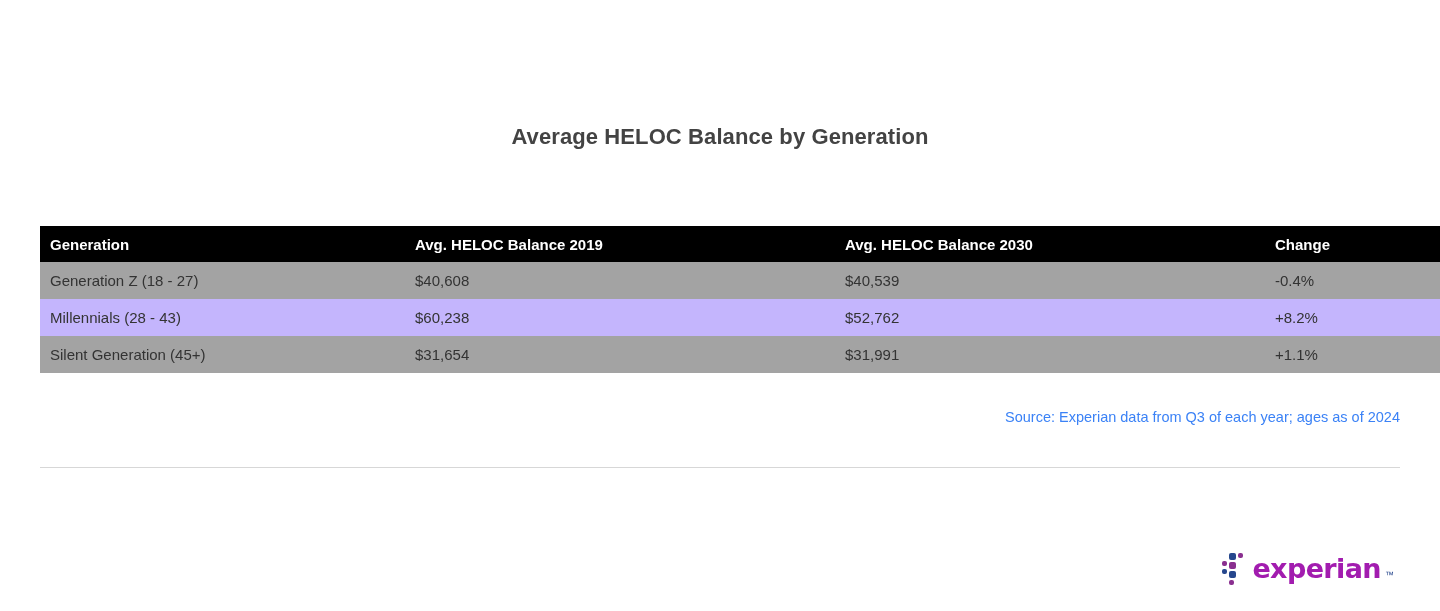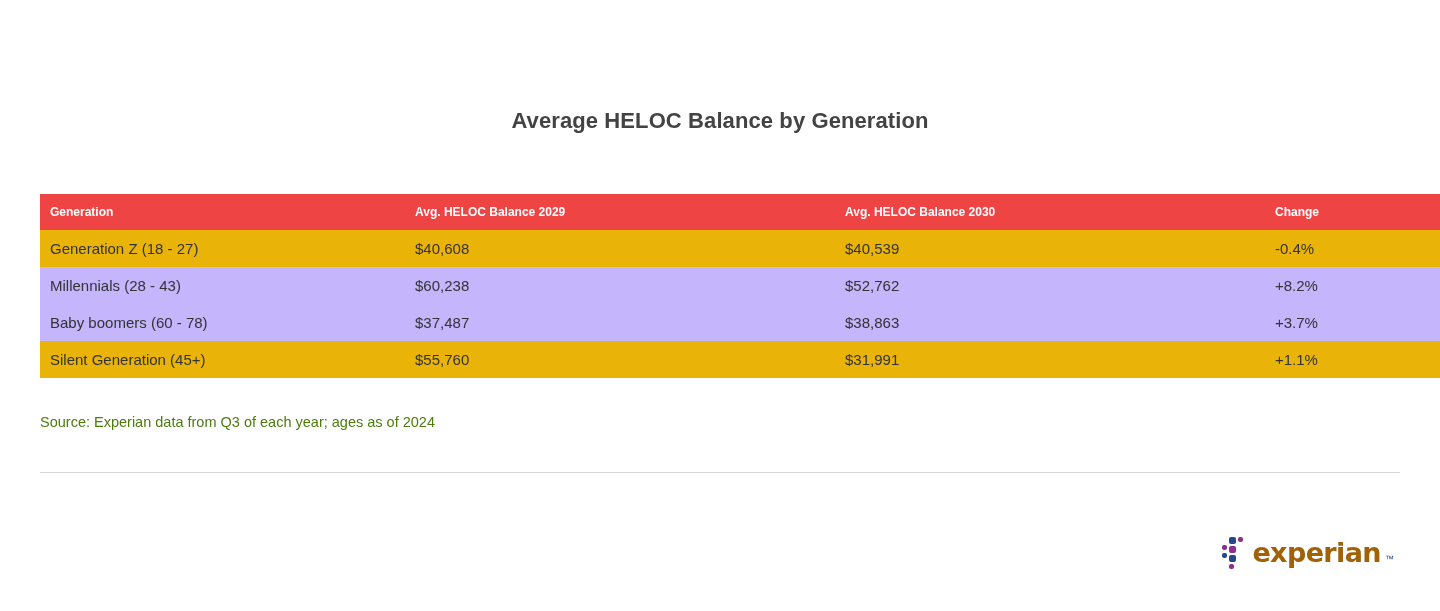--- a/index.html
+++ b/index.html
@@ -19,68 +19,69 @@
     position: relative;
     width: 1440px;
     height: 611px;
     box-sizing: border-box;
   }
   .chart-title {
     text-align: center;
     font-size: 22px;
     font-weight: bold;
     color: #434343;
-    margin: 0;
+    margin: 16px;
     padding-top: 108px;
     letter-spacing: 0.1px;
   }
   .table-wrap {
     margin: 0 40px;
     padding-top: 60px;
   }
   table.data-table {
     width: 1360px;
     border-collapse: collapse;
     table-layout: fixed;
     font-size: 15px;
   }
   table.data-table thead th {
-    background: #ef4444;
+    background: #000000;
     color: #ffffff;
     font-weight: bold;
     text-align: left;
-    font-size: 12px;
+    font-size: 15px;
     padding: 9px 0 9px 10px;
     height: 18px;
     vertical-align: middle;
     white-space: nowrap;
   }
   table.data-table tbody td {
     padding: 10px 0 10px 10px;
     color: #333333;
     font-size: 15px;
     vertical-align: middle;
     border: none;
   }
   table.data-table tbody tr.odd-row td {
-    background: #eab308;
+    background: #a3a3a3;
   }
   table.data-table tbody tr.even-row td {
     background: #c4b5fd;
   }
   .col-gen { width: 355px; }
   .col-y1  { width: 420px; }
   .col-y2  { width: 420px; }
   .col-chg { width: 165px; }
 
   .source-note {
     margin: 0 40px;
     padding-top: 36px;
     font-size: 14.5px;
-    color: #4d7c0f;
+    color: #3b82f6;
+    text-align: right;
   }
   .divider {
     margin: 0 40px;
     margin-top: 42px;
     border-top: 1px solid #d7d7d7;
     height: 0;
   }
   .footer {
     position: absolute;
     right: 46px;
@@ -96,21 +97,21 @@
   }
   .logo-dots span {
     position: absolute;
     display: block;
     border-radius: 2px;
   }
   .experian-word {
     font-family: "DejaVu Sans", sans-serif;
     font-size: 27px;
     font-weight: bold;
-    color: #a16207;
+    color: #a21caf;
     letter-spacing: -0.6px;
     line-height: 1;
   }
   .experian-tm {
     font-size: 9px;
     color: #26478d;
     align-self: flex-end;
     padding-bottom: 5px;
   }
 </style>
@@ -119,47 +120,41 @@
 
 <div class="page">
 
   <h1 class="chart-title">Average HELOC Balance by Generation</h1>
 
   <div class="table-wrap">
     <table class="data-table">
       <thead>
         <tr>
           <th class="col-gen">Generation</th>
-          <th class="col-y1">Avg. HELOC Balance 2029</th>
+          <th class="col-y1">Avg. HELOC Balance 2019</th>
           <th class="col-y2">Avg. HELOC Balance 2030</th>
           <th class="col-chg">Change</th>
         </tr>
       </thead>
       <tbody>
         <tr class="odd-row">
           <td>Generation Z (18 - 27)</td>
           <td>$40,608</td>
           <td>$40,539</td>
           <td>-0.4%</td>
         </tr>
         <tr class="even-row">
           <td>Millennials (28 - 43)</td>
           <td>$60,238</td>
           <td>$52,762</td>
           <td>+8.2%</td>
         </tr>
-        <tr class="even-row">
-          <td>Baby boomers (60 - 78)</td>
-          <td>$37,487</td>
-          <td>$38,863</td>
-          <td>+3.7%</td>
-        </tr>
         <tr class="odd-row">
           <td>Silent Generation (45+)</td>
-          <td>$55,760</td>
+          <td>$31,654</td>
           <td>$31,991</td>
           <td>+1.1%</td>
         </tr>
       </tbody>
     </table>
   </div>
 
   <div class="source-note">Source: Experian data from Q3 of each year; ages as of 2024</div>
 
   <div class="divider"></div>

